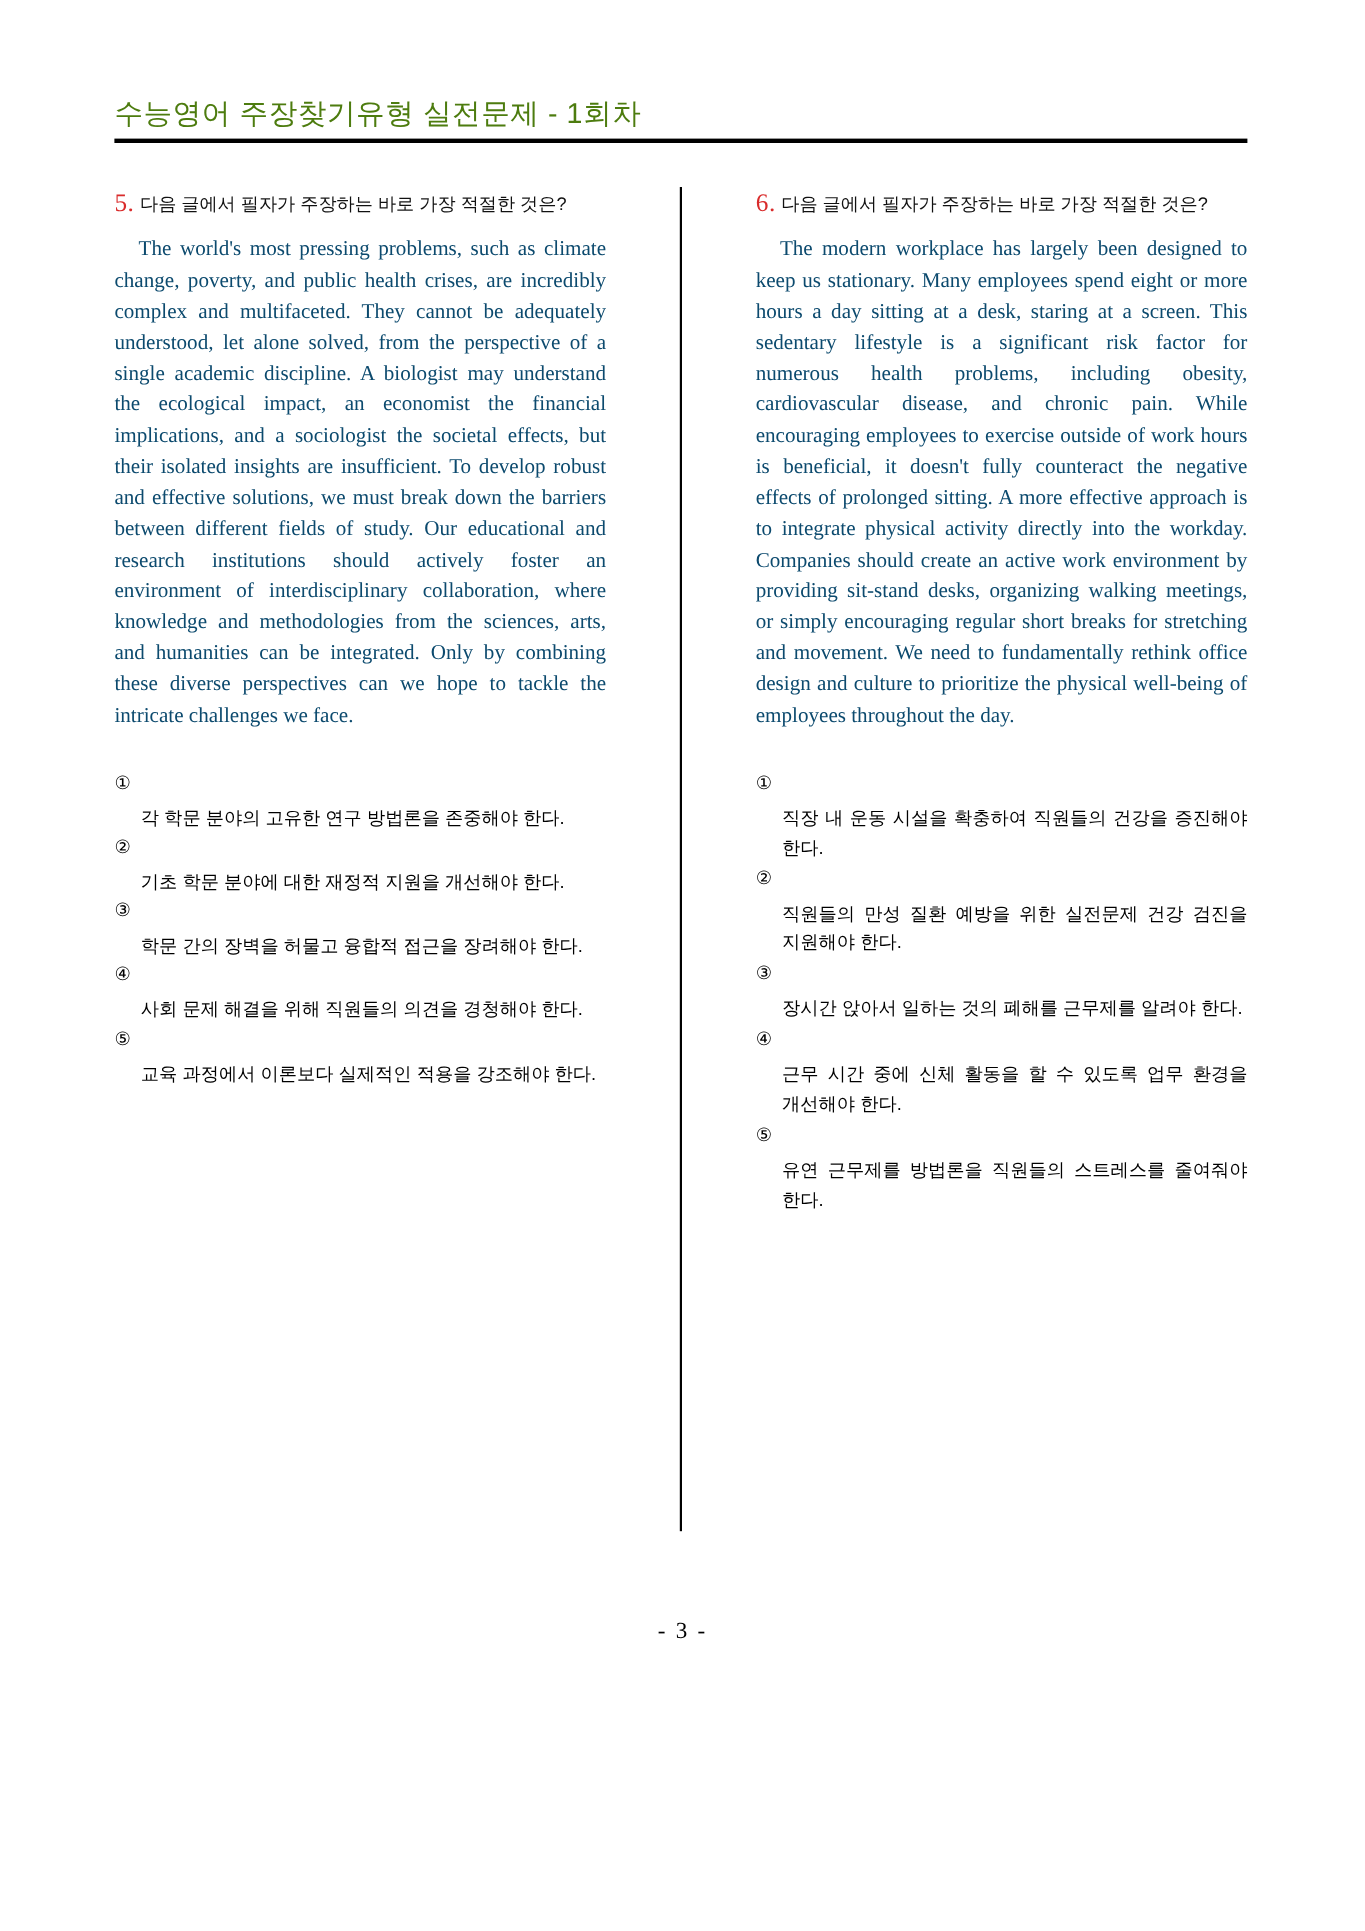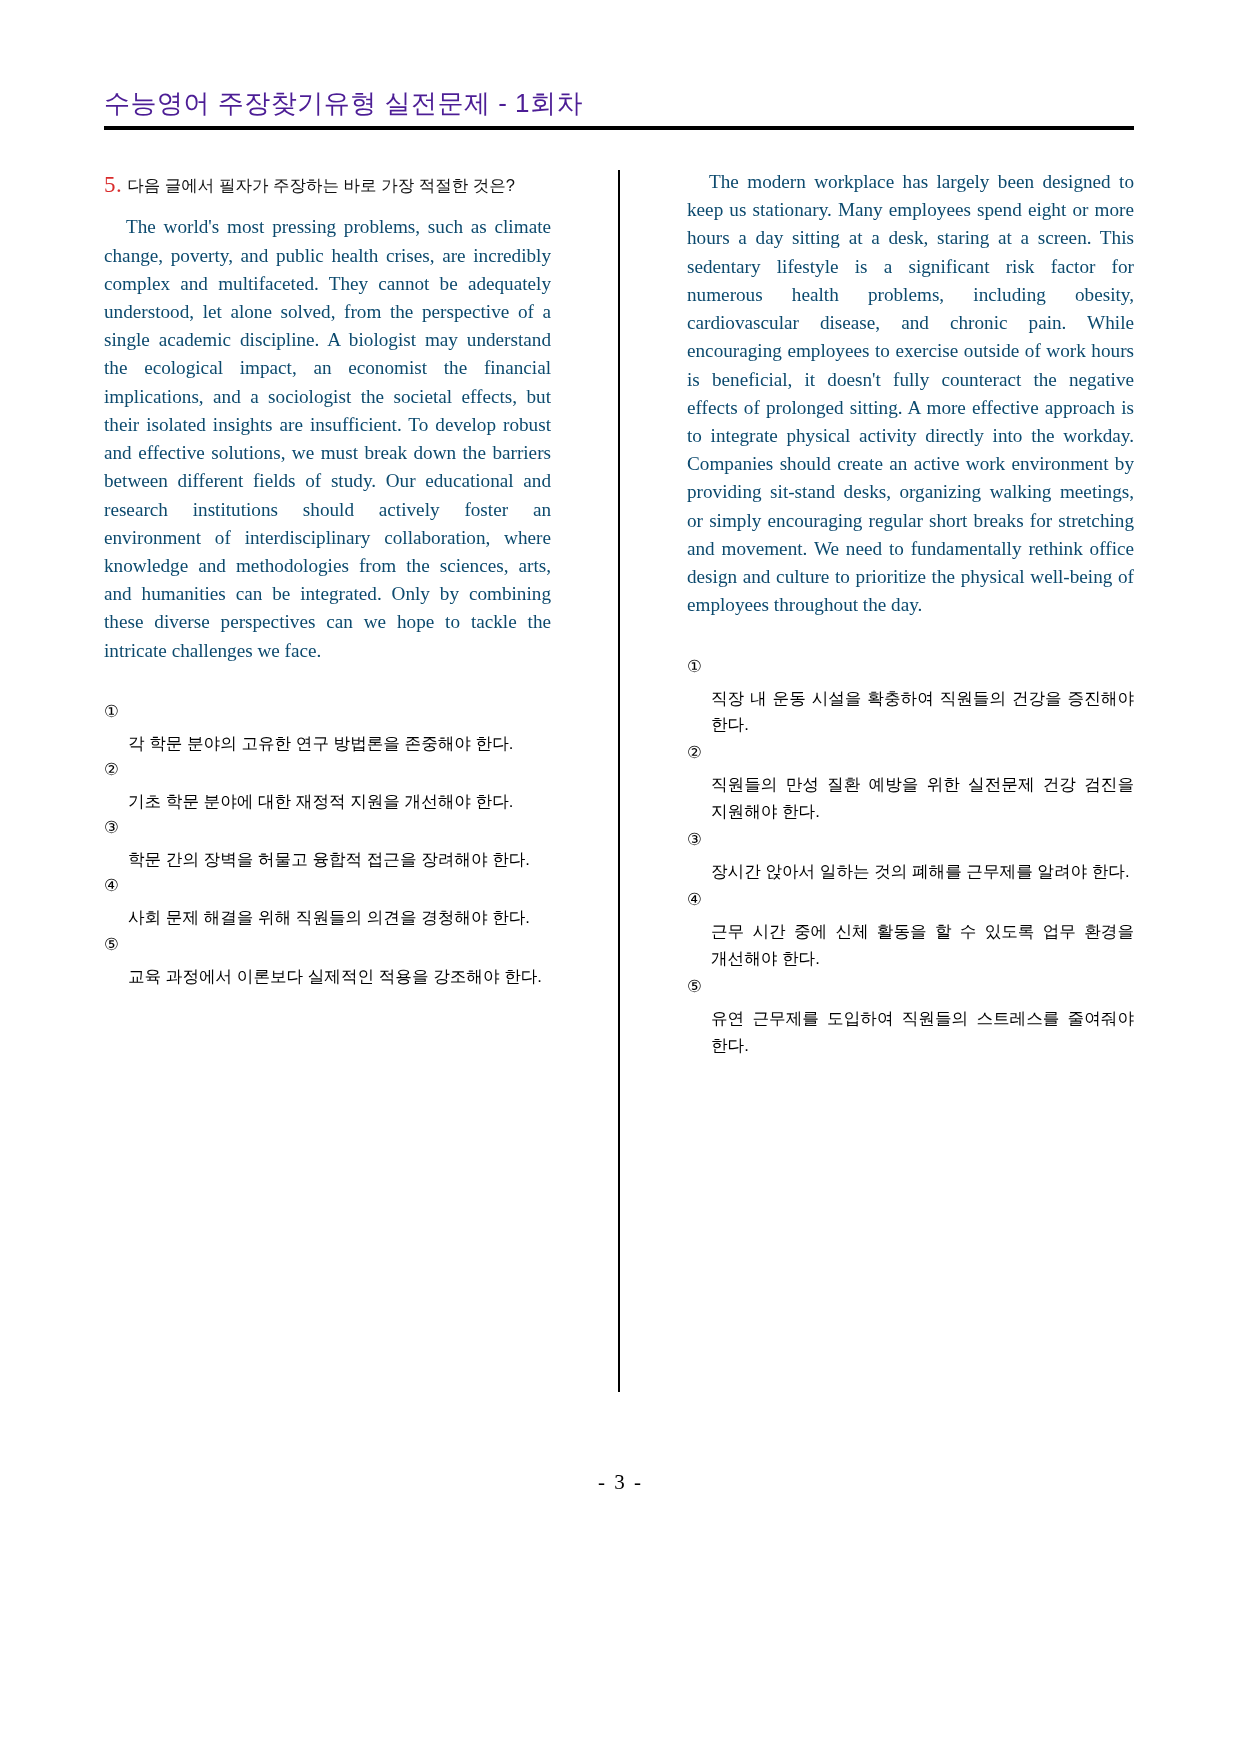--- a/index.html
+++ b/index.html
@@ -29,21 +29,21 @@
     position: absolute;
     left: 104px;
     top: 88px;
     width: 1030px;
   }
   .header-title {
     font-family: "Liberation Sans", sans-serif;
     font-size: 26px;
     font-weight: 400;
     letter-spacing: 0.5px;
-    color: #4c1d95;
+    color: #4d7c0f;
     white-space: nowrap;
     line-height: 1.2;
   }
   .header-rule {
     margin-top: 7px;
     width: 1030px;
     height: 4px;
     background: #000000;
   }
 
@@ -192,20 +192,23 @@
           <span class="choice-text">교육 과정에서 이론보다 실제적인 적용을 강조해야 한다.</span>
         </div>
       </div>
     </div>
 
     <div class="col-gap">
       <div class="col-divider"></div>
     </div>
 
     <div class="column right">
+      <div class="q-prompt">
+        <span class="q-num">6.</span><span>다음 글에서 필자가 주장하는 바로 가장 적절한 것은?</span>
+      </div>
       <p class="passage">The modern workplace has largely been designed to keep us stationary. Many employees spend eight or more hours a day sitting at a desk, staring at a screen. This sedentary lifestyle is a significant risk factor for numerous health problems, including obesity, cardiovascular disease, and chronic pain. While encouraging employees to exercise outside of work hours is beneficial, it doesn't fully counteract the negative effects of prolonged sitting. A more effective approach is to integrate physical activity directly into the workday. Companies should create an active work environment by providing sit-stand desks, organizing walking meetings, or simply encouraging regular short breaks for stretching and movement. We need to fundamentally rethink office design and culture to prioritize the physical well-being of employees throughout the day.</p>
 
       <div class="choices">
         <div class="choice">
           <span class="choice-marker">①</span>
           <span class="choice-text">직장 내 운동 시설을 확충하여 직원들의 건강을 증진해야 한다.</span>
         </div>
         <div class="choice">
           <span class="choice-marker">②</span>
           <span class="choice-text">직원들의 만성 질환 예방을 위한 실전문제 건강 검진을 지원해야 한다.</span>
@@ -213,21 +216,21 @@
         <div class="choice">
           <span class="choice-marker">③</span>
           <span class="choice-text">장시간 앉아서 일하는 것의 폐해를 근무제를 알려야 한다.</span>
         </div>
         <div class="choice">
           <span class="choice-marker">④</span>
           <span class="choice-text">근무 시간 중에 신체 활동을 할 수 있도록 업무 환경을 개선해야 한다.</span>
         </div>
         <div class="choice">
           <span class="choice-marker">⑤</span>
-          <span class="choice-text">유연 근무제를 도입하여 직원들의 스트레스를 줄여줘야 한다.</span>
+          <span class="choice-text">유연 근무제를 방법론을 직원들의 스트레스를 줄여줘야 한다.</span>
         </div>
       </div>
     </div>
 
   </div>
 
   <div class="footer">
     <span>- 3 -</span>
   </div>
 

